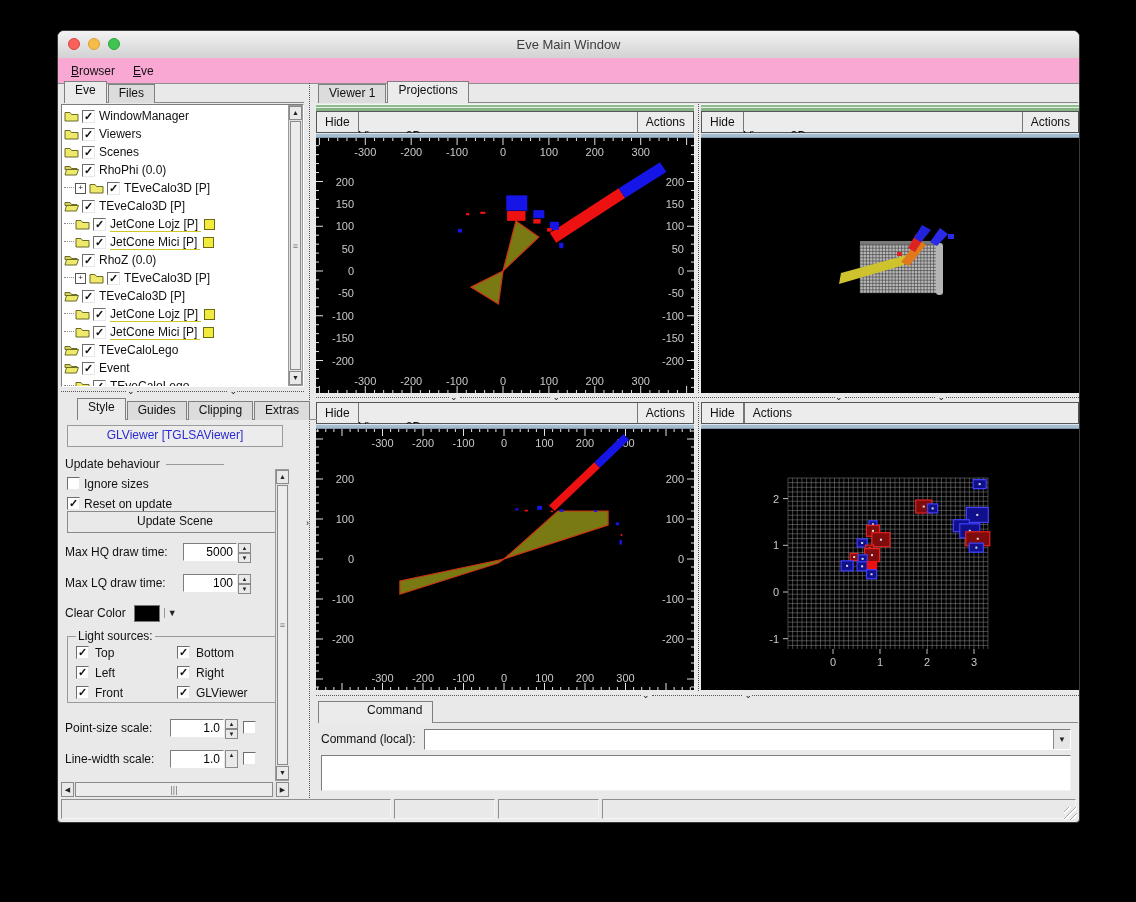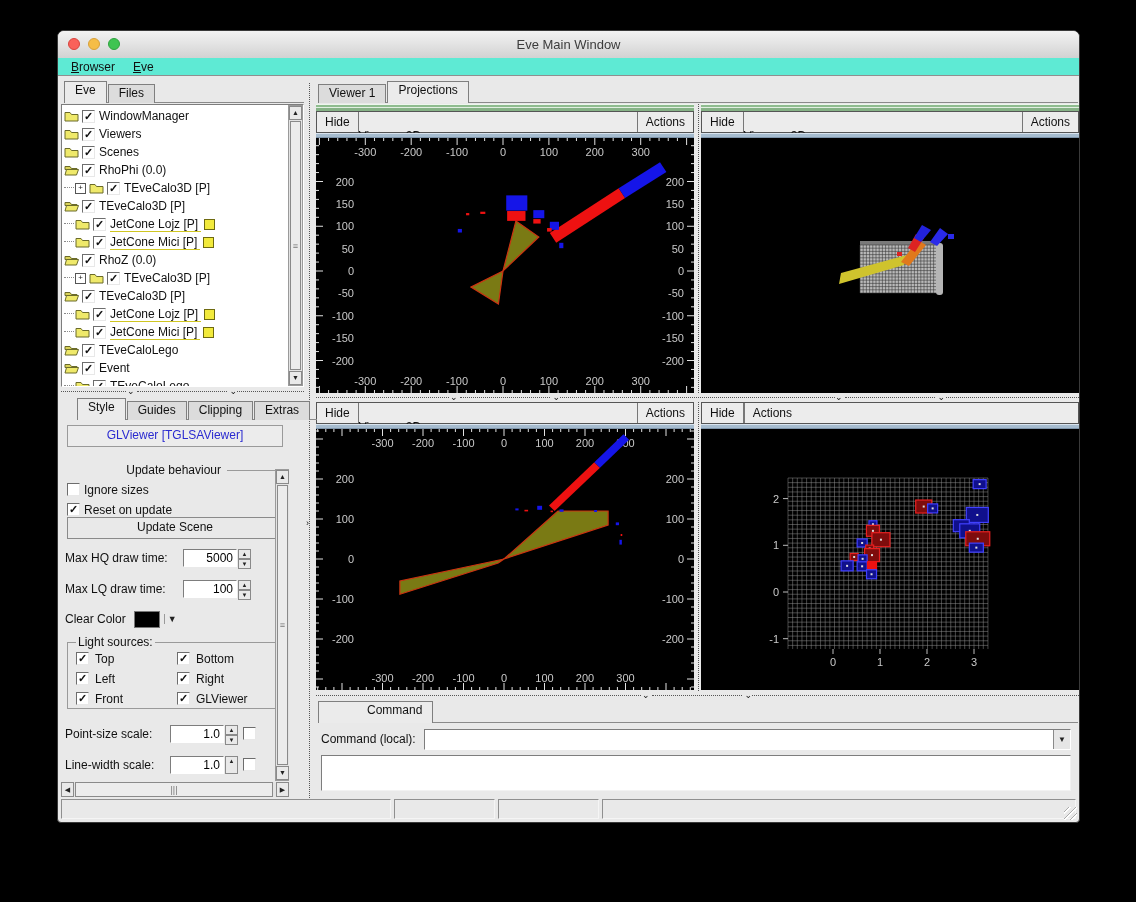--- a/index.html
+++ b/index.html
@@ -12,21 +12,21 @@
   .titlebar{position:absolute;left:0;top:0;right:0;height:27px;border-radius:6px 6px 0 0;
             background:linear-gradient(#f3f3f3,#d2d2d2);border-bottom:1px solid #9a9a9a;
             display:flex;align-items:center;justify-content:center;}
   .tl-group{position:absolute;left:10px;top:7px;display:flex;gap:8px;}
   .tl{width:12px;height:12px;border-radius:50%;box-sizing:border-box;}
   .tl.red{background:#f9615a;border:1px solid #d8443e;}
   .tl.yellow{background:#f5bd47;border:1px solid #d8a03a;}
   .tl.green{background:#3fc452;border:1px solid #2fa33f;}
   .title-text{font-size:13px;color:#3c3c3c;}
   
-  .menubar{position:absolute;left:0;top:27px;right:0;height:18px;background:#5eead4;
+  .menubar{position:absolute;left:0;top:27px;right:0;height:26px;background:#f9a8d4;
            border-bottom:1px solid #8f8f8f;display:flex;align-items:center;padding-left:4px;box-sizing:border-box;}
   .menu-item{padding:2px 9px;}
   
   .tabs-row{position:absolute;display:flex;align-items:flex-end;height:20px;}
   .tab{border:1px solid #7f7f7f;border-bottom:none;background:#dcdcdc;padding:2px 10px 2px 10px;
        height:14px;line-height:13px;margin-right:1px;}
   .tab.active{background:#ebebeb;height:17px;position:relative;z-index:3;}
   .tabs-underline{position:absolute;left:0;right:0;bottom:0;height:0;border-bottom:1px solid #8a8a8a;z-index:1;}
   
   .left-panel{position:absolute;left:3px;top:52px;width:243px;height:715px;}
@@ -58,21 +58,21 @@
   .handle-h{position:absolute;top:0;height:9px;width:110px;background:#e9e9e9;display:flex;align-items:center;}
   .handle-h .chev{font-size:9px;line-height:9px;color:#111;flex:0 0 auto;}
   .handle-h .dots{flex:1;border-top:1px dotted #555;margin:0 2px;}
   .vsplit{position:absolute;left:247px;top:52px;width:10px;height:715px;}
   .dotline-v{position:absolute;top:0;bottom:0;left:4px;border-left:1px dotted #555;}
   .chev-r{position:absolute;left:1px;font-size:9px;color:#111;background:#e9e9e9;line-height:10px;}
   
   .inspector{position:absolute;left:0;top:338px;width:228px;height:360px;overflow:hidden;padding:4px 4px 0 4px;box-sizing:border-box;}
   .glv-btn{height:20px;border:1px solid #9a9a9a;background:#ececec;color:#2a2ad0;text-align:center;
            line-height:19px;margin:0 2px;}
-  .group-line{display:flex;align-items:center;margin-top:16px;justify-content:flex-end;}
+  .group-line{display:flex;align-items:center;margin-top:10px;}
   .group-line .gl-rule{width:58px;height:1px;background:#9a9a9a;margin-left:6px;}
   .cbrow{display:flex;align-items:center;margin-top:5px;height:15px;}
   .cbrow .cb{margin-left:2px;}
   .btn{height:20px;border:1px solid #8a8a8a;background:#e9e9e9;text-align:center;line-height:19px;margin:2px 2px 0 2px;}
   .btn.first{margin-top:0;}
   .numrow{display:flex;align-items:center;margin-top:10px;height:21px;}
   .numrow .nlabel{width:118px;flex:0 0 auto;}
   .numrow.scale .nlabel{width:105px;}
   .spin{display:flex;align-items:stretch;height:18px;}
   .spin input{width:46px;border:1px solid;border-color:#7d7d7d #fff #fff #7d7d7d;background:#fff;

